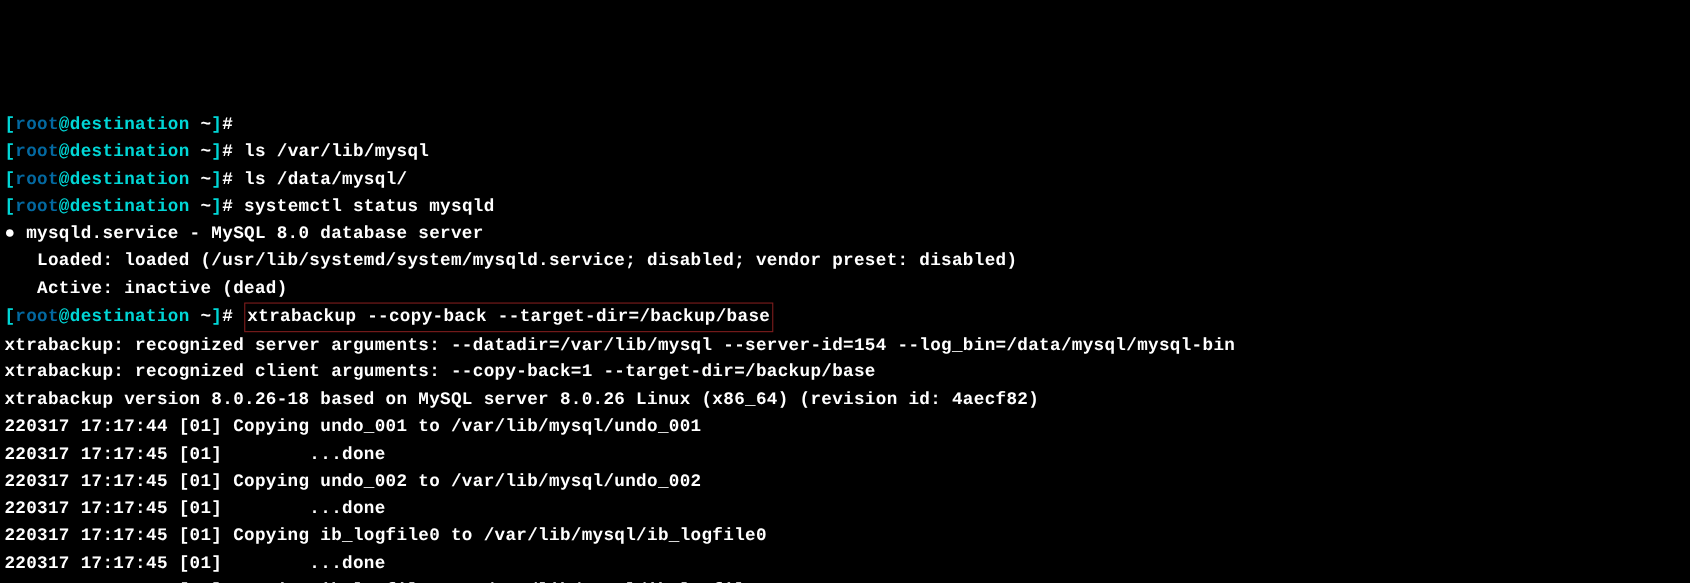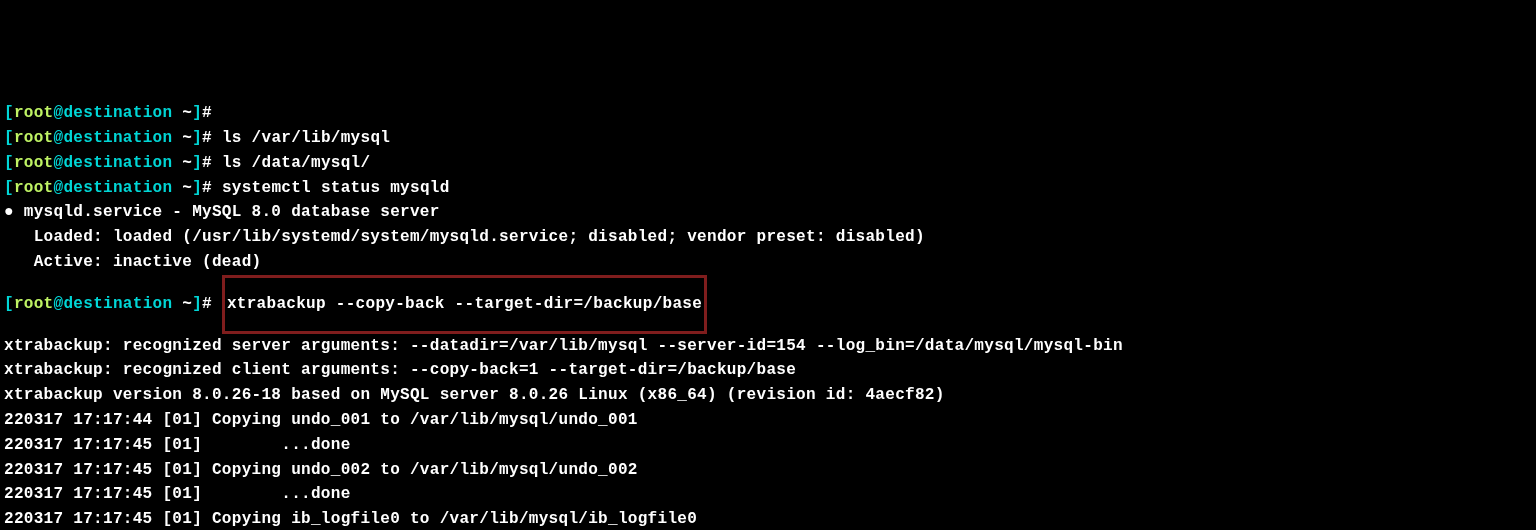--- a/index.html
+++ b/index.html
@@ -8,25 +8,25 @@
     font-family: "Consolas", "Courier New", monospace;
     font-size: 16px;
     line-height: 1.55;
     margin: 0;
     padding: 2px 4px;
     white-space: pre;
     letter-spacing: 0.3px;
     font-weight: bold;
   }
   .cyan { color: #00d6d6; }
-  .red  { color: #bef264; }
+  .red  { color: #0369a1; }
   .white{ color: #ffffff; }
   .box {
-    border: 3px solid #7f1d1d;
-    padding: 14px 2px;
+    border: 1px solid #7f1d1d;
+    padding: 0 2px;
     display: inline-block;
   }
   .line { display: block; }
 </style>
 </head>
 <body>
 
 
 
 <div id="term"><span class="line"><span class="cyan">[</span><span class="red">root</span><span class="cyan">@</span><span class="cyan">destination</span><span class="white"> ~</span><span class="cyan">]</span><span class="white"># </span></span><span class="line"><span class="cyan">[</span><span class="red">root</span><span class="cyan">@</span><span class="cyan">destination</span><span class="white"> ~</span><span class="cyan">]</span><span class="white"># </span><span>ls /var/lib/mysql</span></span><span class="line"><span class="cyan">[</span><span class="red">root</span><span class="cyan">@</span><span class="cyan">destination</span><span class="white"> ~</span><span class="cyan">]</span><span class="white"># </span><span>ls /data/mysql/</span></span><span class="line"><span class="cyan">[</span><span class="red">root</span><span class="cyan">@</span><span class="cyan">destination</span><span class="white"> ~</span><span class="cyan">]</span><span class="white"># </span><span>systemctl status mysqld</span></span><span class="line">● mysqld.service - MySQL 8.0 database server</span><span class="line">   Loaded: loaded (/usr/lib/systemd/system/mysqld.service; disabled; vendor preset: disabled)</span><span class="line">   Active: inactive (dead)</span><span class="line"><span class="cyan">[</span><span class="red">root</span><span class="cyan">@</span><span class="cyan">destination</span><span class="white"> ~</span><span class="cyan">]</span><span class="white"># </span><span class="box">xtrabackup --copy-back --target-dir=/backup/base</span></span><span class="line">xtrabackup: recognized server arguments: --datadir=/var/lib/mysql --server-id=154 --log_bin=/data/mysql/mysql-bin </span><span class="line">xtrabackup: recognized client arguments: --copy-back=1 --target-dir=/backup/base </span><span class="line">xtrabackup version 8.0.26-18 based on MySQL server 8.0.26 Linux (x86_64) (revision id: 4aecf82)</span><span class="line">220317 17:17:44 [01] Copying undo_001 to /var/lib/mysql/undo_001</span><span class="line">220317 17:17:45 [01]        ...done</span><span class="line">220317 17:17:45 [01] Copying undo_002 to /var/lib/mysql/undo_002</span><span class="line">220317 17:17:45 [01]        ...done</span><span class="line">220317 17:17:45 [01] Copying ib_logfile0 to /var/lib/mysql/ib_logfile0</span><span class="line">220317 17:17:45 [01]        ...done</span><span class="line">220317 17:17:45 [01] Copying ib_logfile1 to /var/lib/mysql/ib_logfile1</span></div>

